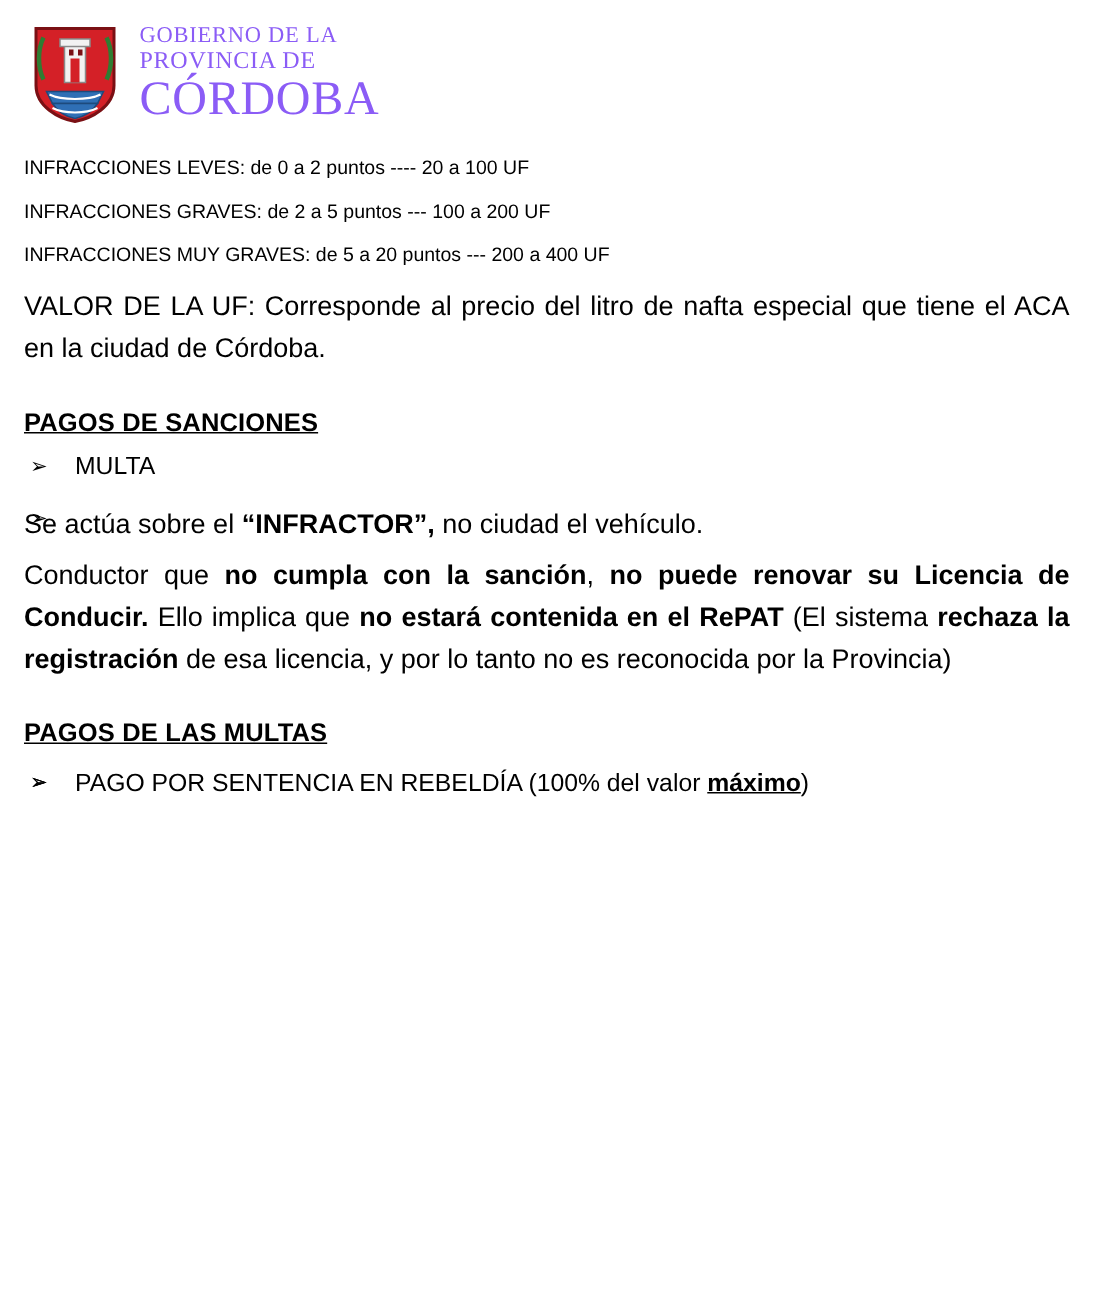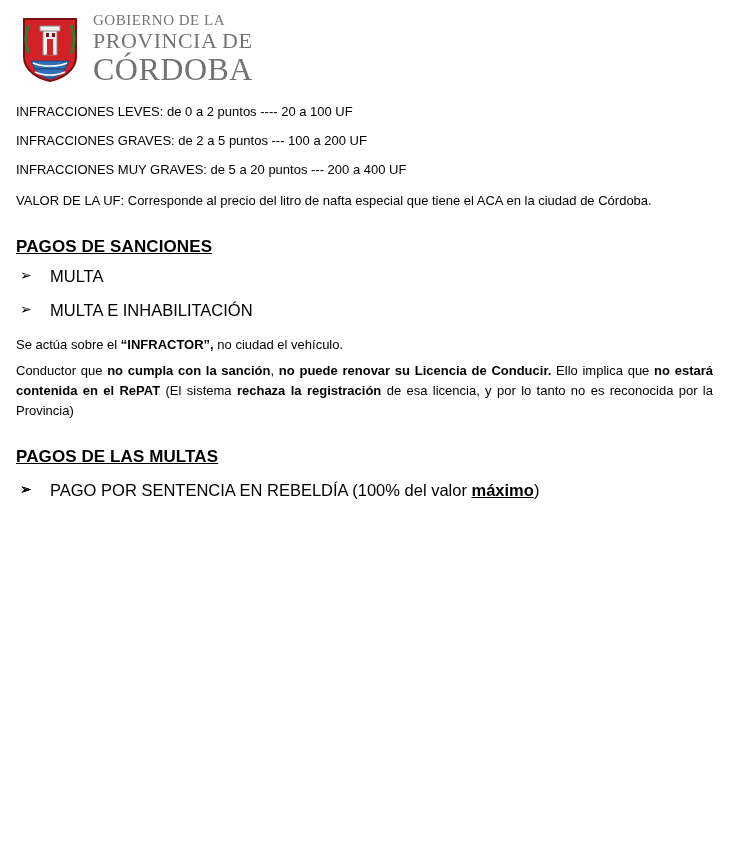--- a/index.html
+++ b/index.html
@@ -40,29 +40,29 @@
   .crest-shield {
     position: absolute;
     left: 0; top: 0;
     width: 58px;
     height: 66px;
   }
   .crest-text {
     margin-left: 14px;
     line-height: 1.06;
     font-family: "Liberation Serif", serif;
-    color: #737373;
+    color: #8b5cf6;
   }
   .crest-text .l1 {
     font-size: 15px;
     letter-spacing: 0.5px;
     font-weight: 400;
   }
   .crest-text .l2 {
-    font-size: 22px;
+    font-size: 16px;
     letter-spacing: 0.5px;
     font-weight: 400;
     font-family: Liberation Serif, serif;
   }
   .crest-text .l3 {
     font-size: 32px;
     letter-spacing: 0.5px;
     font-weight: 400;
   }
 
@@ -79,21 +79,21 @@
   }
   h2.section.spaced-top {
     margin-top: 26px;
   }
   p.line {
     font-size: 13px;
     margin: 0 0 12px 0;
     line-height: 1.30;
   }
   p.para {
-    font-size: 13px;
+    font-size: 18px;
     margin: 0 0 10px 0;
     line-height: 1.55;
     text-align: justify;
   }
   p.para.tight {
     margin-bottom: 6px;
   }
   ul.bullets {
     list-style: none;
     margin: 0 0 10px 0;
@@ -155,21 +155,20 @@
 
     <h2 class="section spaced-top">PAGOS DE SANCIONES</h2>
 
     <ul class="bullets">
       <li>
         <span class="arrow">➢</span>
         <span>MULTA</span>
       </li>
       <li>
         <span class="arrow">➢</span>
-        <span>MULTA E INHABILITACIÓN</span>
       </li>
     </ul>
 
     <p class="para tight">
       <span>Se actúa sobre el </span><b>“INFRACTOR”,</b><span> no ciudad el vehículo.</span>
     </p>
 
     <p class="para">
       <span>Conductor que </span><b>no cumpla con la sanción</b><span>, </span><b>no puede renovar su Licencia de Conducir.</b><span> Ello implica que </span><b>no estará contenida en el RePAT</b><span> (El sistema </span><b>rechaza la registración</b><span> de esa licencia, y por lo tanto no es reconocida por la Provincia)</span>
     </p>

